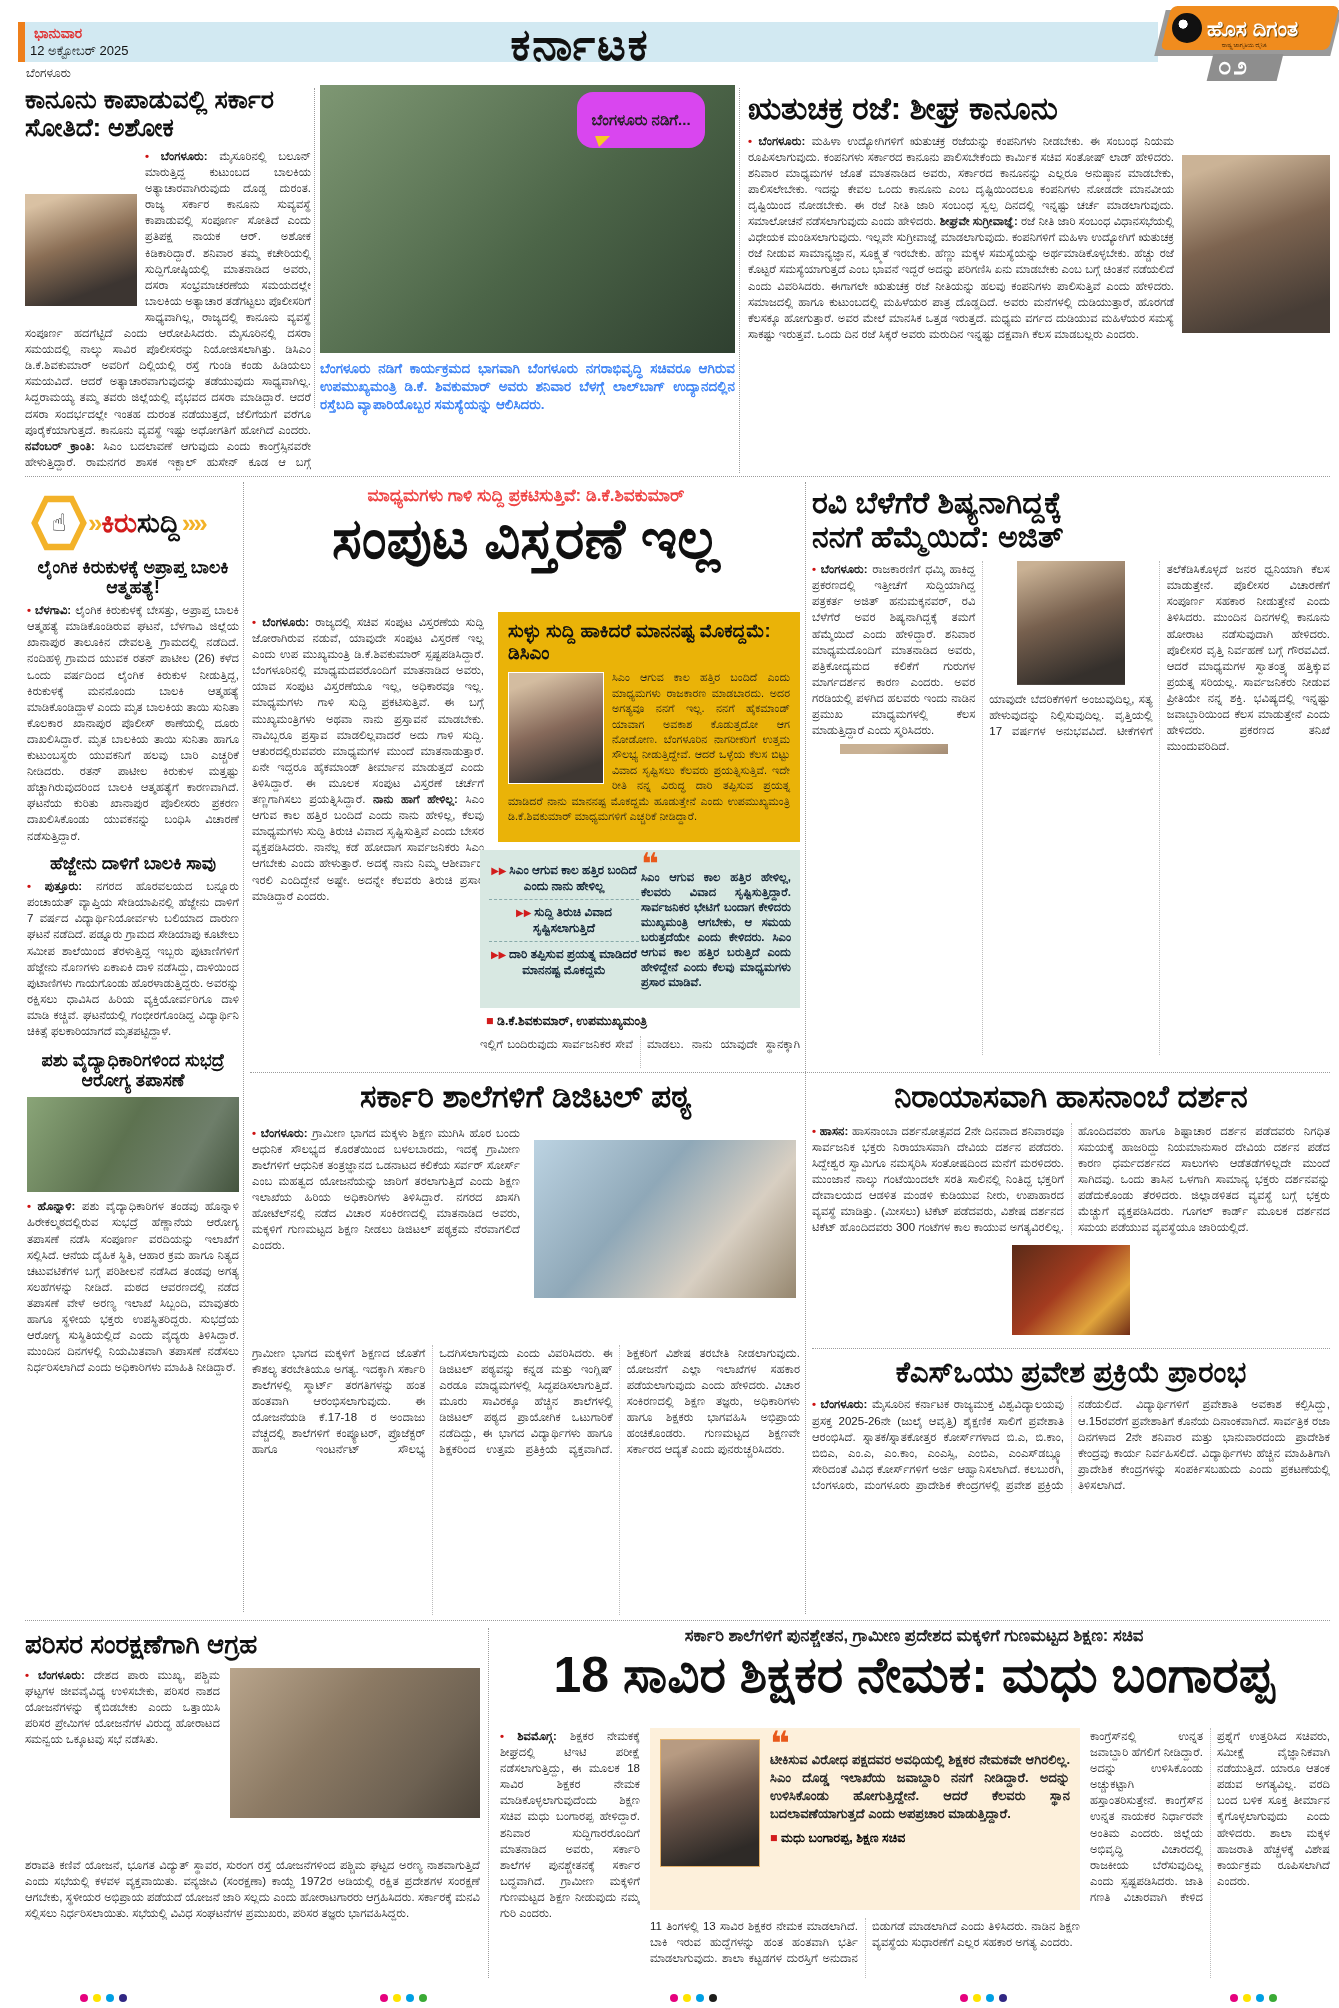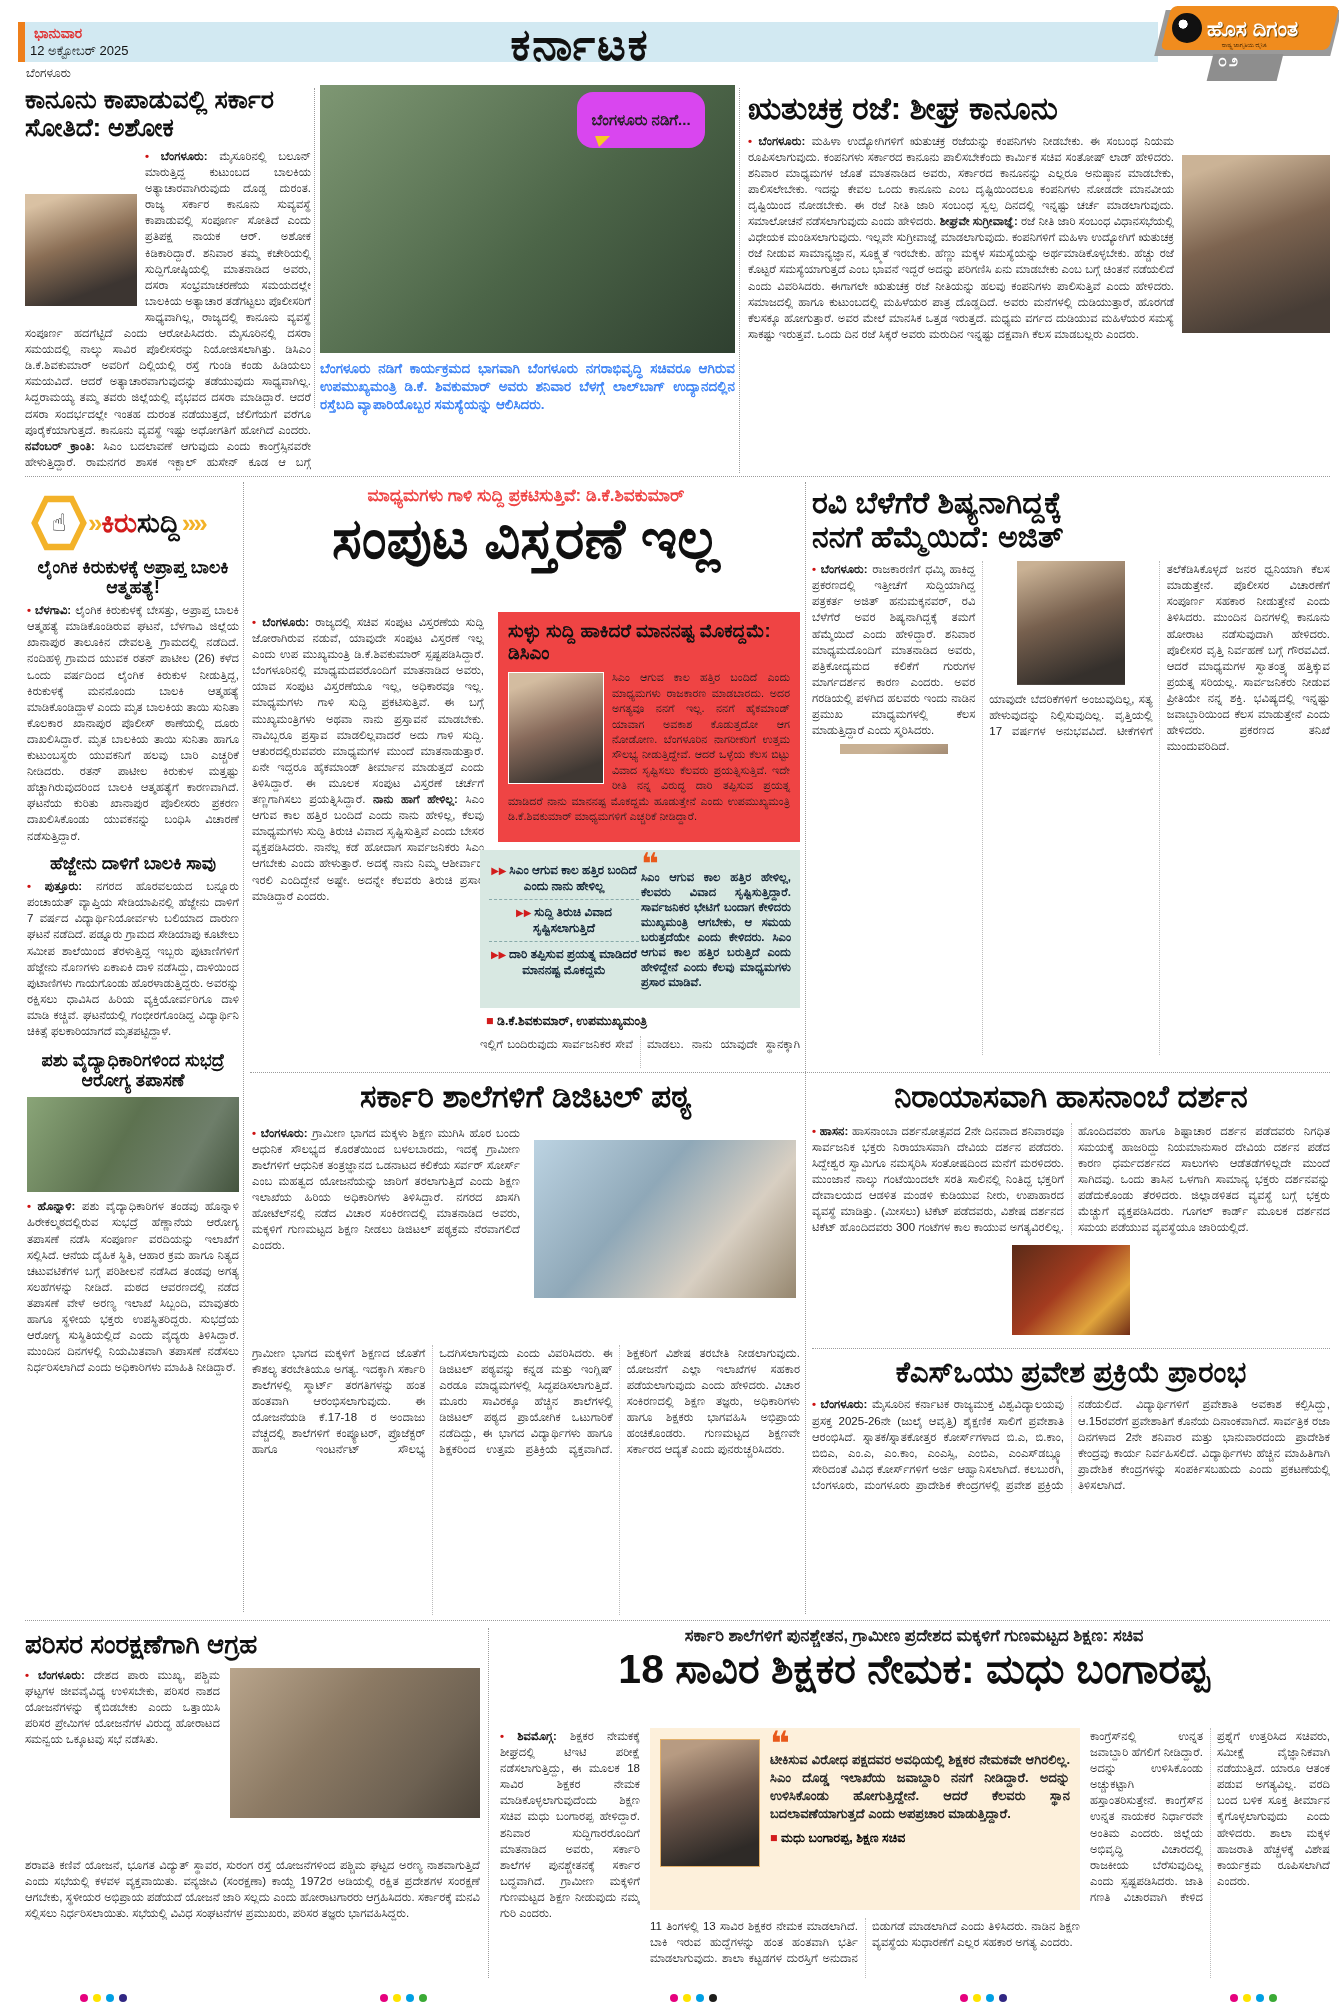--- a/index.html
+++ b/index.html
@@ -17,21 +17,21 @@
   #hdr-city { left:26px; top:66px; font-size:12px; color:#222; }
   #hdr-section { left:0; top:20px; width:1160px; text-align:center; font-size:44px; font-weight:bold; color:#111; letter-spacing:2px; }
   #logo-wrap { left:1158px; top:2px; width:181px; height:78px; }
   #logo-skew { position:absolute; left:2px; top:8px; width:176px; height:46px; background:#9a9a9a; transform:skewX(-14deg); }
   #logo-box { position:absolute; left:8px; top:4px; width:168px; height:44px; background:#f08c1e; border-radius:6px; transform:skewX(-14deg); display:flex; align-items:center; padding:2px 6px; }
   #logo-inner { transform:skewX(14deg); display:flex; align-items:center; gap:5px; }
   #logo-circle { width:30px; height:30px; border-radius:50%; background:radial-gradient(circle at 35% 35%, #fff 18%, #111 20%); border:2px solid #111; flex:0 0 auto; }
   #logo-name { font-size:21px; font-weight:bold; color:#fff; line-height:1; text-shadow:1px 1px 0 #7c4a00; }
   #logo-tag { position:absolute; left:64px; top:40px; transform:skewX(14deg); font-size:6px; color:#3a2000; }
   #pageno-skew { position:absolute; left:52px; top:52px; width:70px; height:27px; background:#8e8e8e; transform:skewX(-14deg); }
-  #pageno { position:absolute; left:60px; top:50px; font-size:16px; font-weight:bold; color:#fff; letter-spacing:2px; }
+  #pageno { position:absolute; left:60px; top:50px; font-size:24px; font-weight:bold; color:#fff; letter-spacing:2px; }
 
   
   .vrule { border-left:1px dotted #9b9b9b; width:0; }
   .hrule { border-top:1px dotted #9b9b9b; height:0; }
 
   
   .hl { font-weight:bold; color:#101010; line-height:1.12; }
   .body { font-size:11.5px; line-height:1.4; text-align:justify; color:#1c1c1c; }
   .dot { color:#cc1111; font-weight:bold; }
   .dl { font-weight:bold; color:#111; }
@@ -48,21 +48,21 @@
 
   
   #kiru-badge { left:30px; top:492px; width:205px; height:62px; display:flex; align-items:center; }
   .hex { width:58px; height:58px; background:#f3b229; clip-path:polygon(25% 3%,75% 3%,98% 50%,75% 97%,25% 97%,2% 50%); display:flex; align-items:center; justify-content:center; flex:0 0 auto; }
   .hex-in { width:44px; height:44px; background:#fff; clip-path:polygon(25% 3%,75% 3%,98% 50%,75% 97%,25% 97%,2% 50%); display:flex; align-items:center; justify-content:center; font-size:24px; color:#111; }
   .chev { color:#f3b229; font-weight:bold; font-size:26px; letter-spacing:-3px; }
   #kiru-text { font-size:27px; font-weight:bold; margin:0 2px; }
   #kiru-text .r { color:#d21c1c; } #kiru-text .b { color:#111; }
 
   
-  #pink-box { left:498px; top:612px; width:302px; height:230px; background:#ef4444; padding:8px 10px; }
+  #pink-box { left:498px; top:612px; width:302px; height:230px; background:#eab308; padding:8px 10px; }
   #pink-hl { font-size:18.5px; font-weight:bold; line-height:1.2; color:#111; margin-bottom:6px; }
   #pink-photo { float:left; width:96px; height:112px; margin:2px 8px 3px 0; border:1px solid #fff; }
   #teal-box { left:480px; top:850px; width:320px; height:158px; background:#d8e8e2; display:flex; padding:8px 9px; gap:2px; }
   .teal-col { flex:1; font-size:12px; font-weight:bold; line-height:1.3; color:#123; text-align:center; }
   .teal-item { padding:5px 0; border-bottom:1px dashed #8aa; }
   .teal-item:last-child { border-bottom:none; }
   .arr { color:#d21c1c; font-size:10px; }
   .bigquote { color:#e8591b; font-size:30px; font-weight:bold; line-height:0.4; display:block; text-align:left; }
   #attrib { left:486px; top:1014px; width:310px; font-size:12.5px; font-weight:bold; color:#111; }
   .redsq { color:#d21c1c; }
@@ -247,21 +247,21 @@
     <div class="abs photo" style="left:205px;top:38px;width:250px;height:150px;background:linear-gradient(130deg,#b9a58c,#8c7a64 40%,#6d6152 75%,#4c443a)"></div>
     <div class="body ovh" style="margin-top:8px;width:195px;height:182px">
       <span class="dot">• </span><span class="dl">ಬೆಂಗಳೂರು:</span>
       <span>ದೇಶದ ಪಾರು ಮುಖ್ಯ, ಪಶ್ಚಿಮ ಘಟ್ಟಗಳ ಜೀವವೈವಿಧ್ಯ ಉಳಿಸಬೇಕು, ಪರಿಸರ ನಾಶದ ಯೋಜನೆಗಳನ್ನು ಕೈಬಿಡಬೇಕು ಎಂದು ಒತ್ತಾಯಿಸಿ ಪರಿಸರ ಪ್ರೇಮಿಗಳ ಯೋಜನೆಗಳ ವಿರುದ್ಧ ಹೋರಾಟದ ಸಮನ್ವಯ ಒಕ್ಕೂಟವು ಸಭೆ ನಡೆಸಿತು.</span>
     </div>
     <div class="body ovh" style="margin-top:8px;height:150px">ಶರಾವತಿ ಕಣಿವೆ ಯೋಜನೆ, ಭೂಗತ ವಿದ್ಯುತ್ ಸ್ಥಾವರ, ಸುರಂಗ ರಸ್ತೆ ಯೋಜನೆಗಳಿಂದ ಪಶ್ಚಿಮ ಘಟ್ಟದ ಅರಣ್ಯ ನಾಶವಾಗುತ್ತಿದೆ ಎಂದು ಸಭೆಯಲ್ಲಿ ಕಳವಳ ವ್ಯಕ್ತವಾಯಿತು. ವನ್ಯಜೀವಿ (ಸಂರಕ್ಷಣಾ) ಕಾಯ್ದೆ 1972ರ ಅಡಿಯಲ್ಲಿ ರಕ್ಷಿತ ಪ್ರದೇಶಗಳ ಸಂರಕ್ಷಣೆ ಆಗಬೇಕು, ಸ್ಥಳೀಯರ ಅಭಿಪ್ರಾಯ ಪಡೆಯದೆ ಯೋಜನೆ ಜಾರಿ ಸಲ್ಲದು ಎಂದು ಹೋರಾಟಗಾರರು ಆಗ್ರಹಿಸಿದರು. ಸರ್ಕಾರಕ್ಕೆ ಮನವಿ ಸಲ್ಲಿಸಲು ನಿರ್ಧರಿಸಲಾಯಿತು. ಸಭೆಯಲ್ಲಿ ವಿವಿಧ ಸಂಘಟನೆಗಳ ಪ್ರಮುಖರು, ಪರಿಸರ ತಜ್ಞರು ಭಾಗವಹಿಸಿದ್ದರು.</div>
   </div>
 
   <div class="abs ovh" style="left:498px;top:1626px;width:832px;height:356px">
     <div style="font-size:16.5px;font-weight:bold;color:#222;text-align:center">ಸರ್ಕಾರಿ ಶಾಲೆಗಳಿಗೆ ಪುನಶ್ಚೇತನ, ಗ್ರಾಮೀಣ ಪ್ರದೇಶದ ಮಕ್ಕಳಿಗೆ ಗುಣಮಟ್ಟದ ಶಿಕ್ಷಣ: ಸಚಿವ</div>
-    <div class="hl" style="font-size:41px;text-align:center;margin-top:2px">18 ಸಾವಿರ ಶಿಕ್ಷಕರ ನೇಮಕ: ಮಧು ಬಂಗಾರಪ್ಪ</div>
+    <div class="hl" style="font-size:50px;text-align:center;margin-top:2px">18 ಸಾವಿರ ಶಿಕ್ಷಕರ ನೇಮಕ: ಮಧು ಬಂಗಾರಪ್ಪ</div>
   </div>
   <div class="abs ovh body" style="left:500px;top:1728px;width:140px;height:250px">
     <span class="dot">• </span><span class="dl">ಶಿವಮೊಗ್ಗ:</span>
     <span>ಶಿಕ್ಷಕರ ನೇಮಕಕ್ಕೆ ಶೀಘ್ರದಲ್ಲಿ ಟಿಇಟಿ ಪರೀಕ್ಷೆ ನಡೆಸಲಾಗುತ್ತಿದ್ದು, ಈ ಮೂಲಕ 18 ಸಾವಿರ ಶಿಕ್ಷಕರ ನೇಮಕ ಮಾಡಿಕೊಳ್ಳಲಾಗುವುದೆಂದು ಶಿಕ್ಷಣ ಸಚಿವ ಮಧು ಬಂಗಾರಪ್ಪ ಹೇಳಿದ್ದಾರೆ. ಶನಿವಾರ ಸುದ್ದಿಗಾರರೊಂದಿಗೆ ಮಾತನಾಡಿದ ಅವರು, ಸರ್ಕಾರಿ ಶಾಲೆಗಳ ಪುನಶ್ಚೇತನಕ್ಕೆ ಸರ್ಕಾರ ಬದ್ಧವಾಗಿದೆ. ಗ್ರಾಮೀಣ ಮಕ್ಕಳಿಗೆ ಗುಣಮಟ್ಟದ ಶಿಕ್ಷಣ ನೀಡುವುದು ನಮ್ಮ ಗುರಿ ಎಂದರು.</span>
   </div>
   <div class="abs ovh" id="quote-box">
     <div class="portrait" id="quote-photo" style="background:linear-gradient(160deg,#b79b82 12%,#6b564a 48%,#2e2a27 85%)"></div>
     <div class="qt"><span class="bigquote" style="font-size:34px">❝</span><span>ಟೀಕಿಸುವ ವಿರೋಧ ಪಕ್ಷದವರ ಅವಧಿಯಲ್ಲಿ ಶಿಕ್ಷಕರ ನೇಮಕವೇ ಆಗಿರಲಿಲ್ಲ. ಸಿಎಂ ದೊಡ್ಡ ಇಲಾಖೆಯ ಜವಾಬ್ದಾರಿ ನನಗೆ ನೀಡಿದ್ದಾರೆ. ಅದನ್ನು ಉಳಿಸಿಕೊಂಡು ಹೋಗುತ್ತಿದ್ದೇನೆ. ಆದರೆ ಕೆಲವರು ಸ್ಥಾನ ಬದಲಾವಣೆಯಾಗುತ್ತದೆ ಎಂದು ಅಪಪ್ರಚಾರ ಮಾಡುತ್ತಿದ್ದಾರೆ.</span></div>
     <div id="quote-attrib"><span class="redsq">■ </span><span>ಮಧು ಬಂಗಾರಪ್ಪ, ಶಿಕ್ಷಣ ಸಚಿವ</span></div>
   </div>

